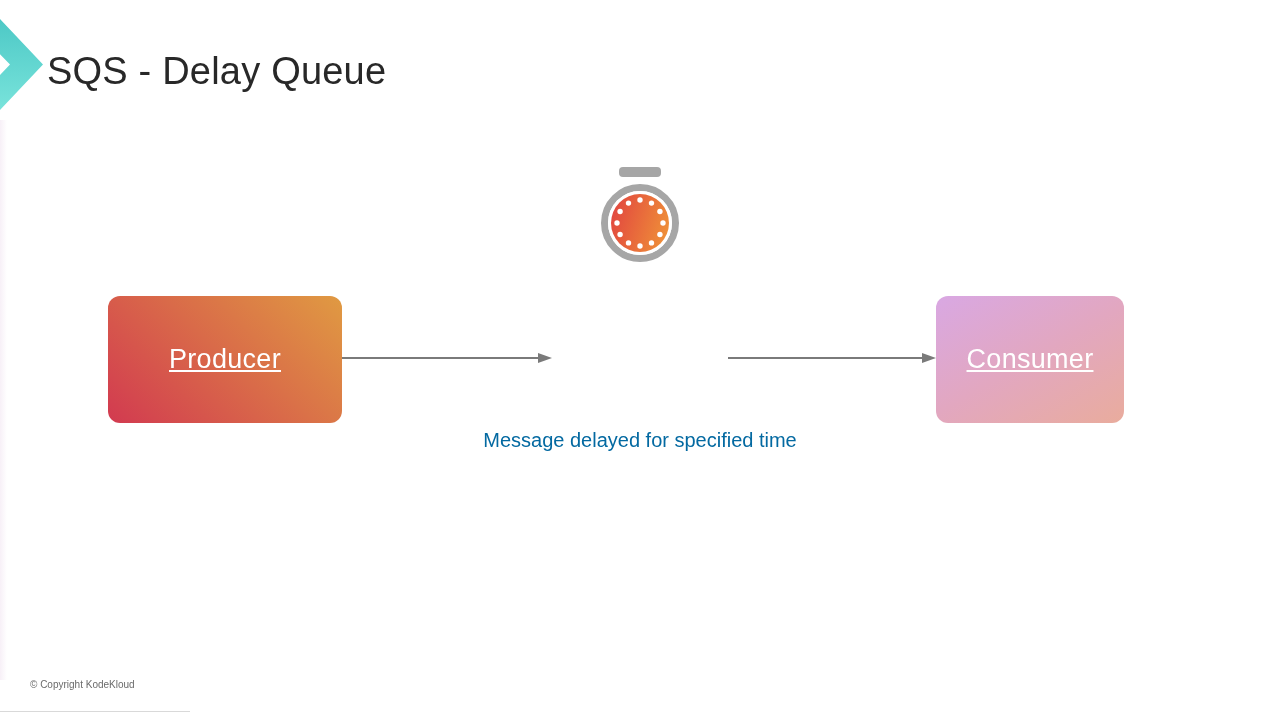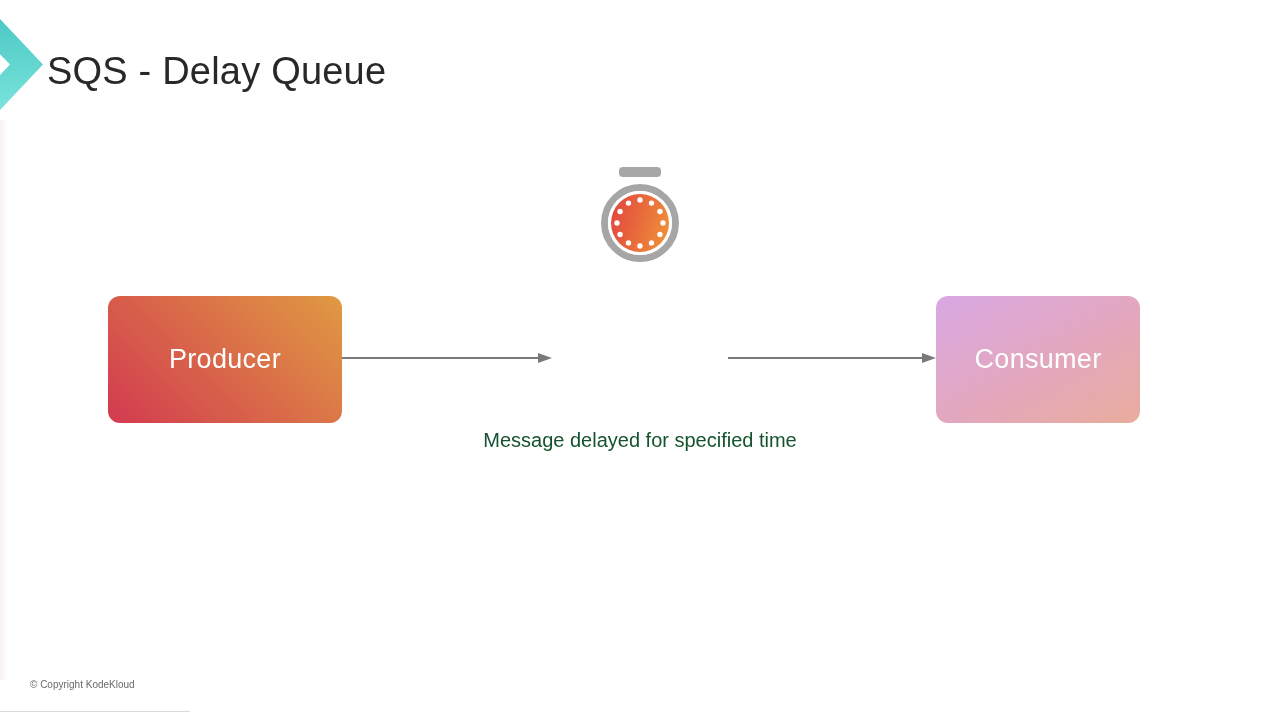--- a/index.html
+++ b/index.html
@@ -47,38 +47,39 @@
     position: absolute;
     top: 296px;
     height: 127px;
     border-radius: 12px;
     display: flex;
     align-items: center;
     justify-content: center;
     color: #ffffff;
     font-size: 27px;
     letter-spacing: 0.3px;
+    text-decoration: underline;
   }
   .node-producer { left: 108px; width: 234px; background: linear-gradient(45deg, #d23a50, #e09a42); }
   .node-queue    { left: 552px; width: 176px; background: linear-gradient(120deg, #50b87b, #8df3af); }
-  .node-consumer { left: 936px; width: 204px; background: linear-gradient(150deg, #d9a8e3 0%, #e2a7c0 55%, #e9ac9d 100%); }
+  .node-consumer { left: 936px; width: 188px; background: linear-gradient(150deg, #d9a8e3 0%, #e2a7c0 55%, #e9ac9d 100%); }
   .arrow {
     position: absolute;
     top: 350px;
     height: 16px;
   }
   .arrow-1 { left: 342px; width: 211px; }
   .arrow-2 { left: 728px; width: 209px; }
   .caption {
     position: absolute;
     left: 640px;
     top: 429px;
     transform: translateX(-50%);
     font-size: 20px;
-    color: #14532d;
+    color: #0369a1;
     white-space: nowrap;
   }
   .footer {
     position: absolute;
     left: 30px;
     top: 679px;
     font-size: 10px;
     color: #6b6b6b;
   }
   .bottom-line {

